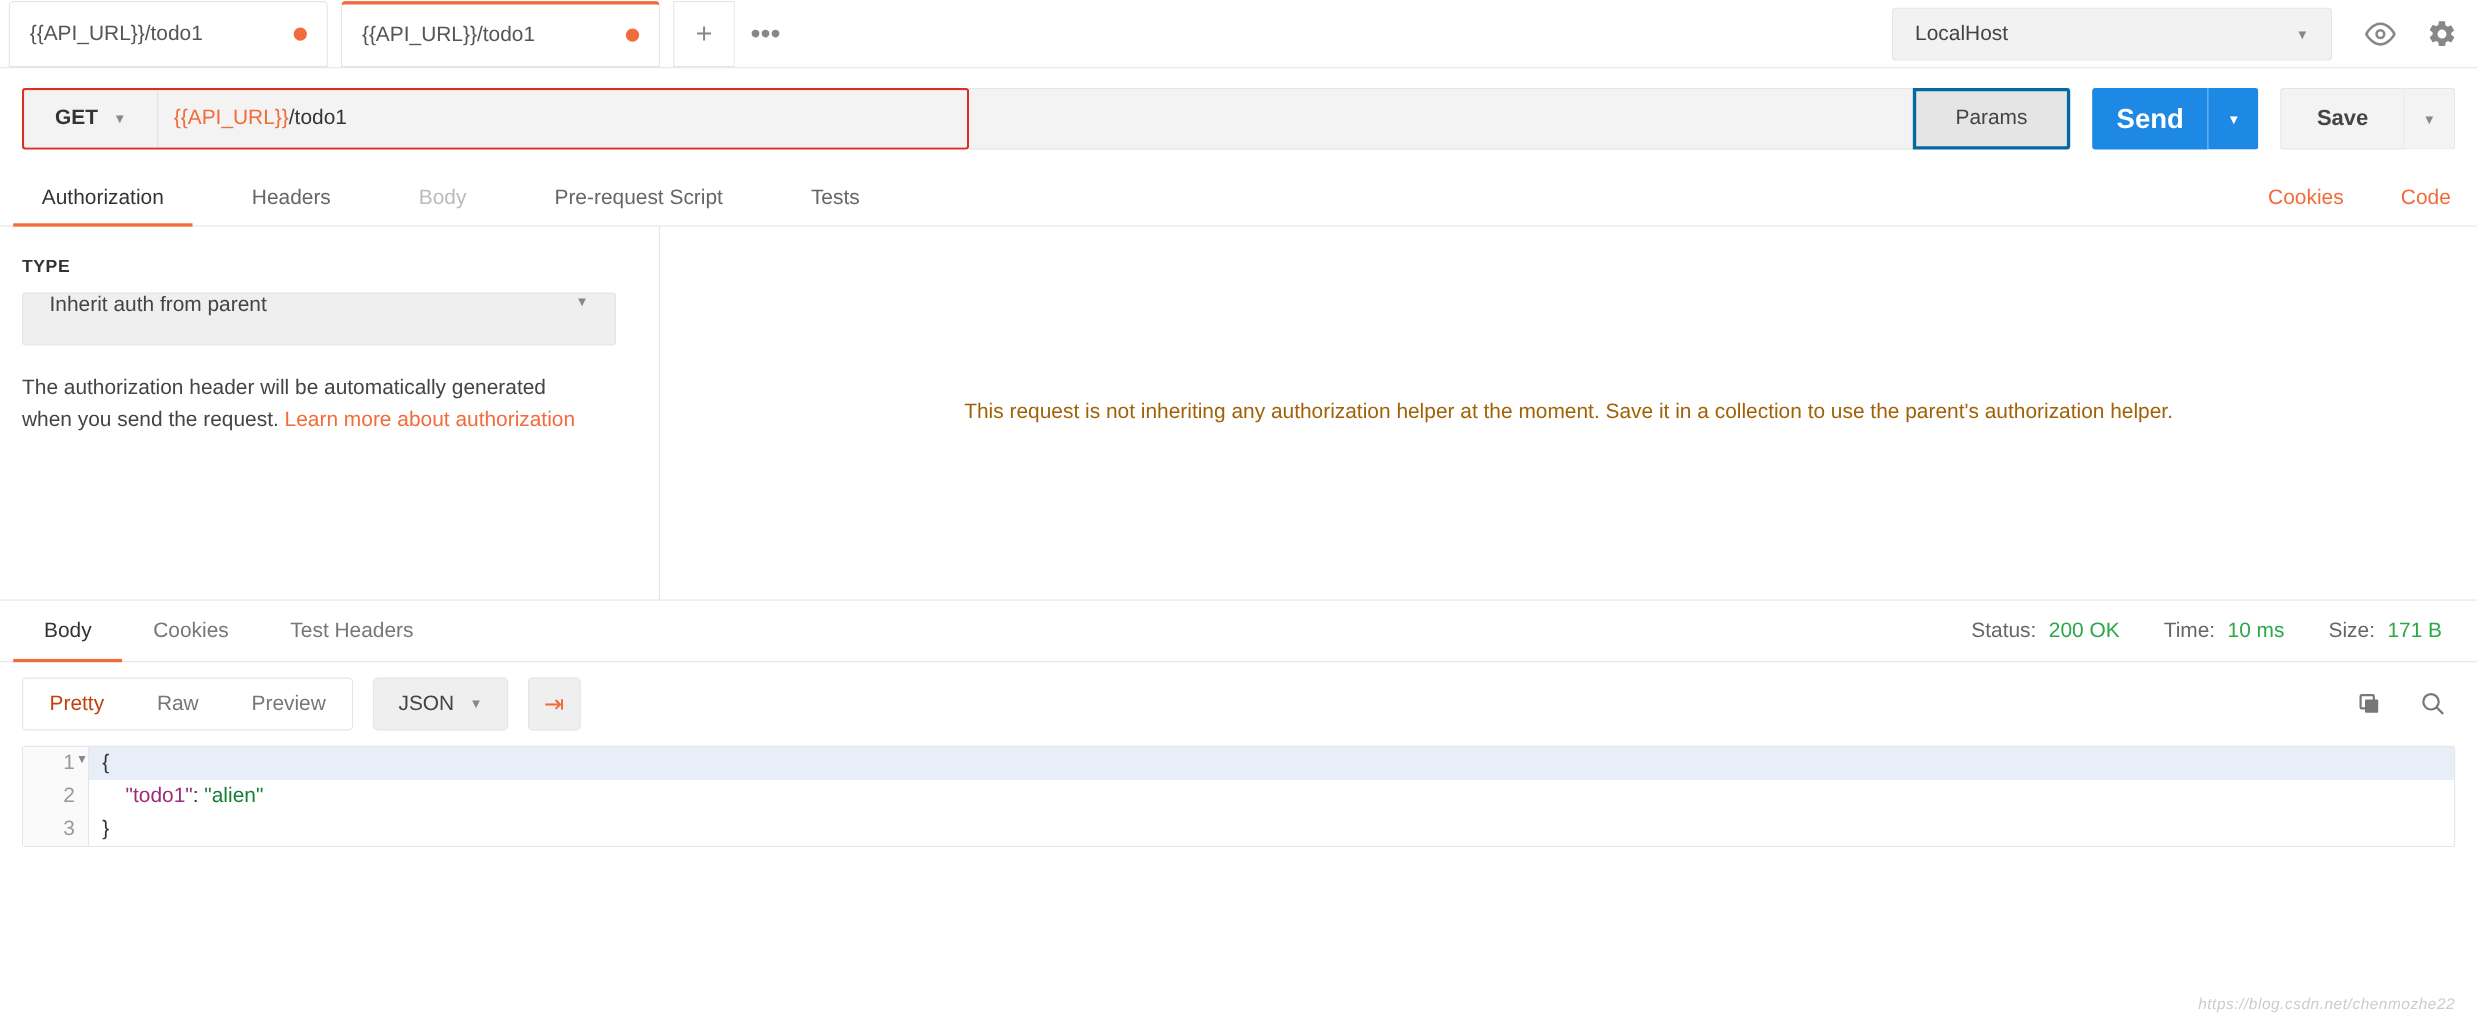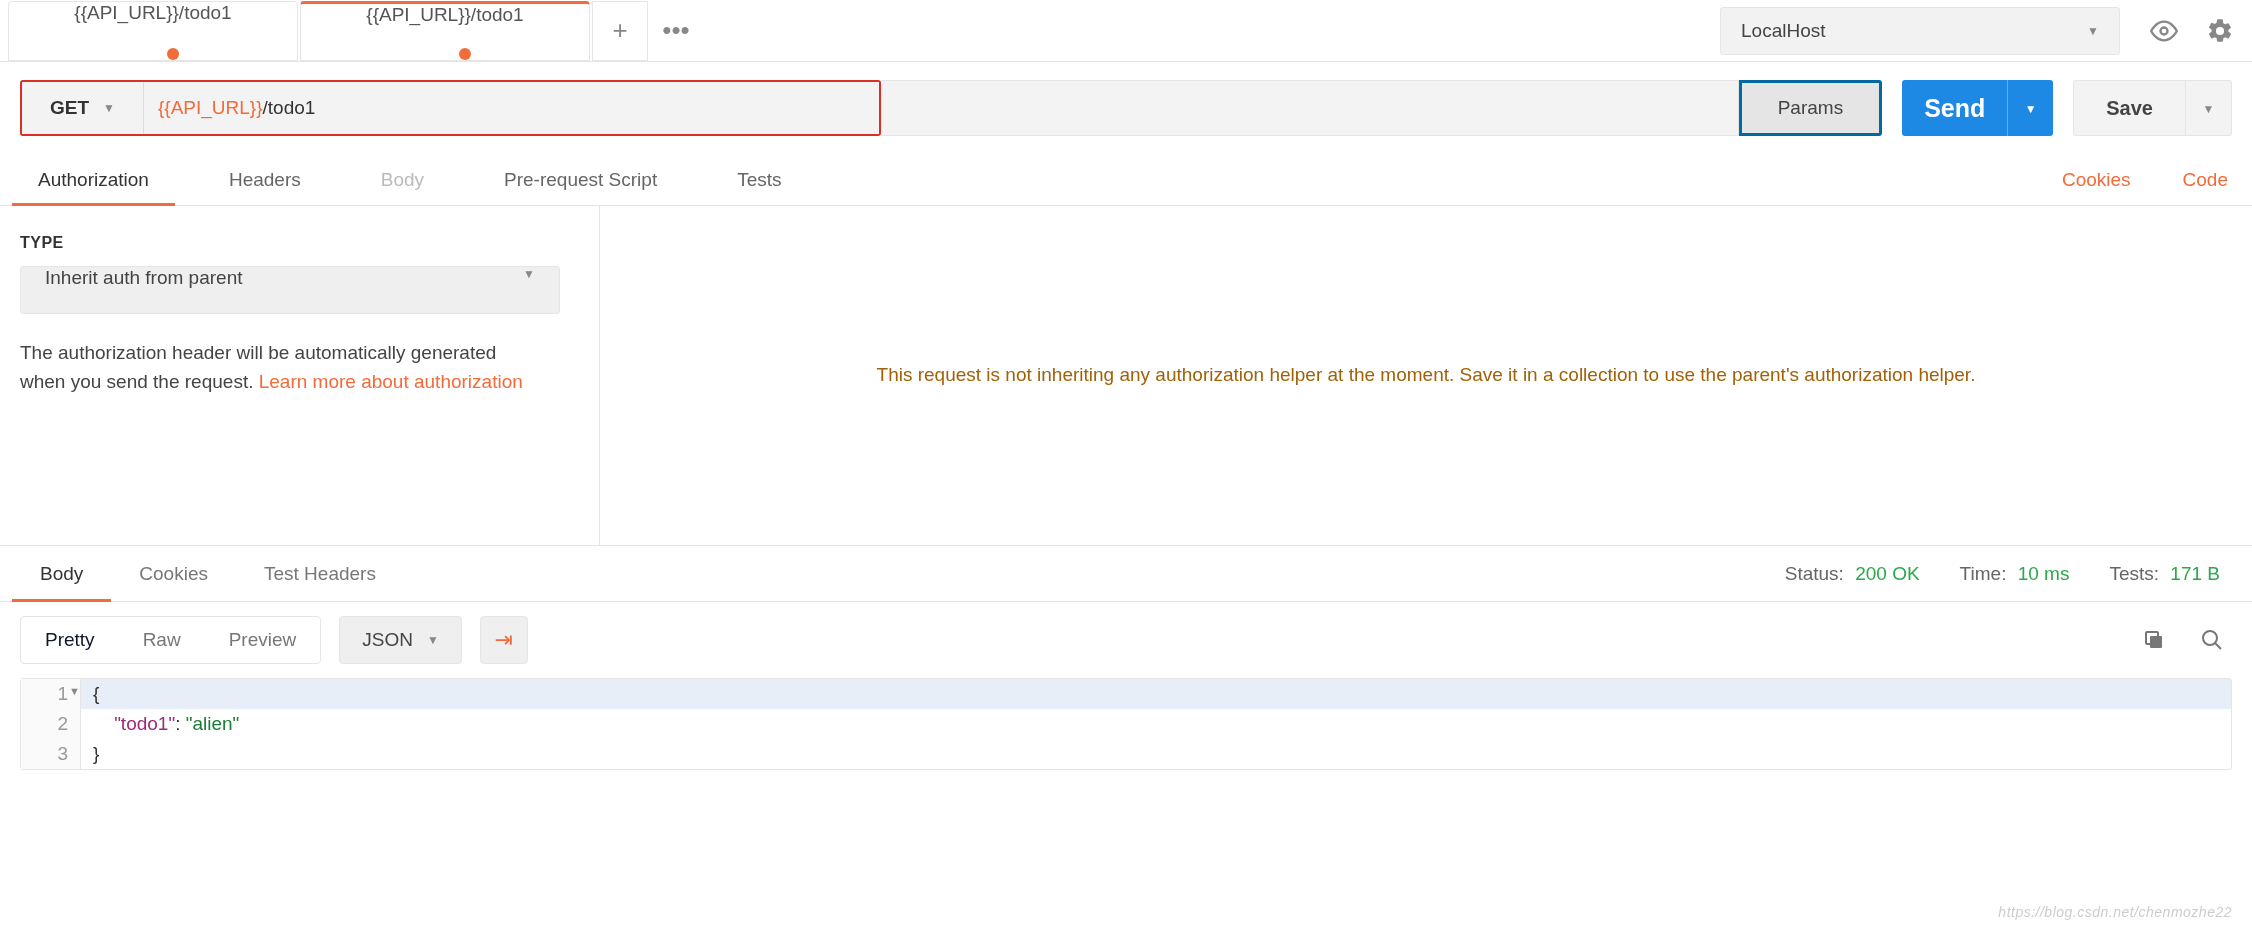--- a/index.html
+++ b/index.html
@@ -1,21 +1,21 @@
 <!DOCTYPE html>
 <html><head>
 <meta charset="utf-8">
 <style>
 * { box-sizing: border-box; margin: 0; padding: 0; font-family: -apple-system, BlinkMacSystemFont, "Segoe UI", Helvetica, Arial, sans-serif; }
 body { background: #fff; color: #333; font-size: 19px; }
 
 
 .topbar { display: flex; align-items: center; height: 62px; border-bottom: 1px solid #e5e5e5; padding: 0 8px; }
 .tabs-strip { display: flex; align-items: center; flex: 1; }
-.req-tab { display: flex; align-items: center; padding: 0 18px; height: 60px; border: 1px solid #e5e5e5; border-radius: 4px 4px 0 0; background: #fff; margin-right: 2px; cursor: pointer; min-width: 290px; justify-content: space-between; flex-direction: column; }
+.req-tab { display: flex; align-items: center; padding: 0 18px; height: 60px; border: 1px solid #e5e5e5; border-radius: 4px 4px 0 0; background: #fff; margin-right: 12px; cursor: pointer; min-width: 290px; justify-content: space-between; }
 .req-tab.active { border-top: 3px solid #f26b3a; }
 .req-tab .dot { width: 12px; height: 12px; border-radius: 50%; background: #f26b3a; margin-left: 40px; }
 .req-tab .label { color: #555; }
 .iconbtn { width: 56px; height: 60px; display: flex; align-items: center; justify-content: center; border: 1px solid #e5e5e5; background: #fff; cursor: pointer; font-size: 26px; color: #888; }
 .iconbtn.noborder { border: none; }
 .env-select { min-width: 400px; height: 48px; background: #f2f2f2; border: 1px solid #e5e5e5; display: flex; align-items: center; padding: 0 20px; justify-content: space-between; color: #444; border-radius: 3px; margin-right: 12px; cursor: pointer; }
 .top-icon { width: 48px; height: 48px; display: flex; align-items: center; justify-content: center; color: #888; margin-left: 8px; cursor: pointer; }
 
 
 .request-row { display: flex; align-items: center; padding: 18px 20px; gap: 20px; }
@@ -59,21 +59,21 @@
 .resp-tabs .sectab.active::after { content:''; position: absolute; bottom: -1px; left: 0; right: 0; height: 3px; background: #f26b3a; }
 .resp-tabs .count { color: #2ba84a; }
 .resp-tabs .spacer { flex: 1; }
 .resp-meta { color: #666; padding: 0 20px; }
 .resp-meta .val { color: #2ba84a; margin-left: 6px; }
 
 
 .body-toolbar { display: flex; align-items: center; padding: 14px 20px; gap: 18px; }
 .bt-seg { display: flex; border: 1px solid #e5e5e5; border-radius: 4px; overflow: hidden; }
 .bt-seg .seg { padding: 12px 24px; color: #777; cursor: pointer; }
-.bt-seg .seg.active { color: #0f172a; }
+.bt-seg .seg.active { color: #c2410c; }
 .bt-dd { background: #efefef; border: 1px solid #e5e5e5; padding: 12px 22px; color: #444; border-radius: 4px; cursor: pointer; display: flex; align-items: center; gap: 14px; }
 .wrap-btn { background: #efefef; border: 1px solid #e5e5e5; width: 48px; height: 48px; display: flex; align-items: center; justify-content: center; border-radius: 4px; cursor: pointer; color: #f26b3a; font-size: 22px; }
 .body-toolbar .spacer { flex: 1; }
 .tb-icon { width: 40px; height: 40px; display: flex; align-items: center; justify-content: center; color: #777; cursor: pointer; font-size: 24px; }
 
 
 .code-area { border: 1px solid #e5e5e5; margin: 0 20px 20px; border-radius: 3px; font-family: Menlo, Consolas, monospace; font-size: 19px; }
 .code-line { display: flex; }
 .code-line.hl { background: #e8eef7; }
 .gutter { width: 60px; text-align: right; padding: 4px 12px 4px 0; color: #999; background: #fafafa; border-right: 1px solid #e5e5e5; user-select: none; position: relative; }
@@ -188,21 +188,21 @@
   <div class="spacer"></div>
   <div class="resp-meta">
     <span>Status:</span>
     <span class="val">200 OK</span>
   </div>
   <div class="resp-meta">
     <span>Time:</span>
     <span class="val">10 ms</span>
   </div>
   <div class="resp-meta">
-    <span>Tests:</span>
+    <span>Size:</span>
     <span class="val">171 B</span>
   </div>
 </div>
 
 <div class="body-toolbar">
   <div class="bt-seg">
     <div class="seg active">Pretty</div>
     <div class="seg">Raw</div>
     <div class="seg">Preview</div>
   </div>

